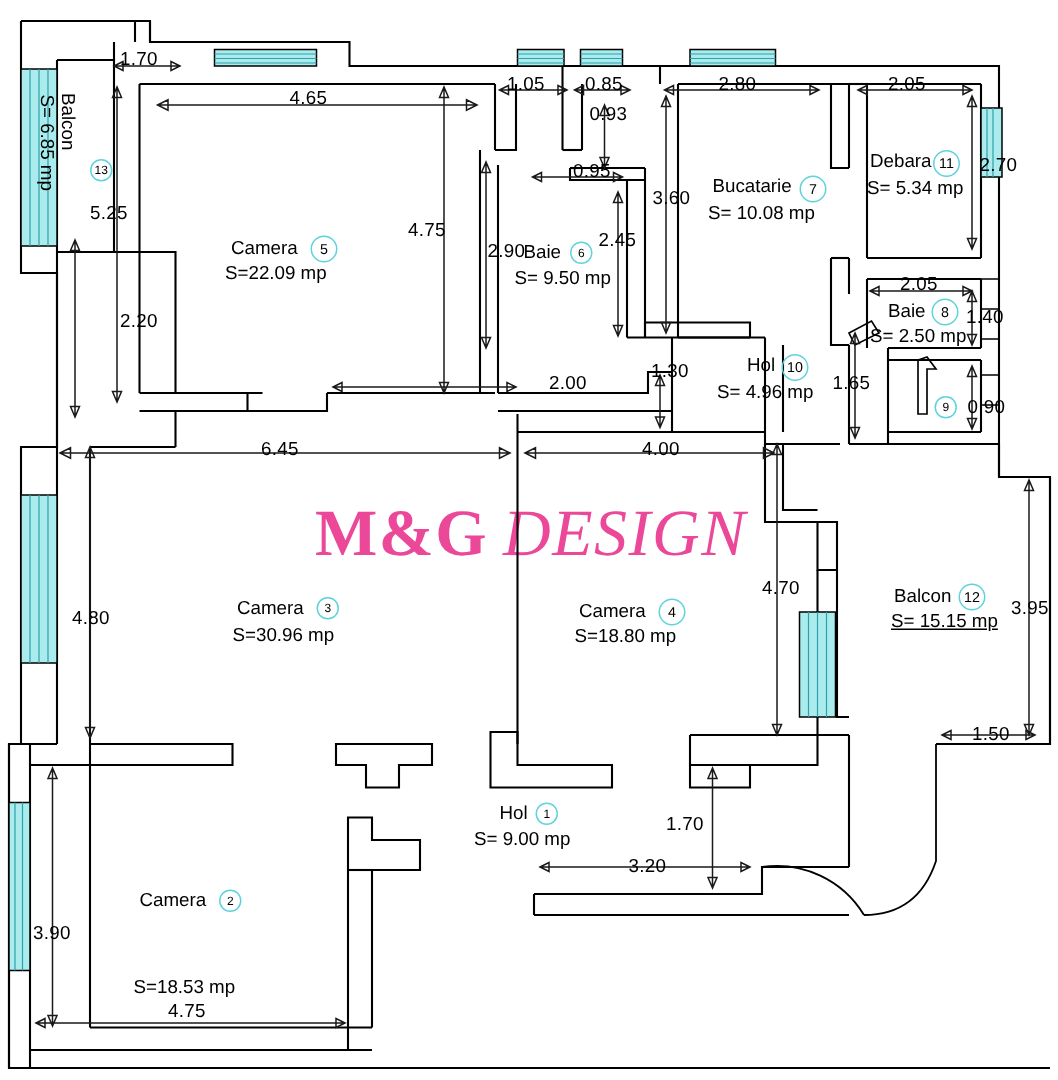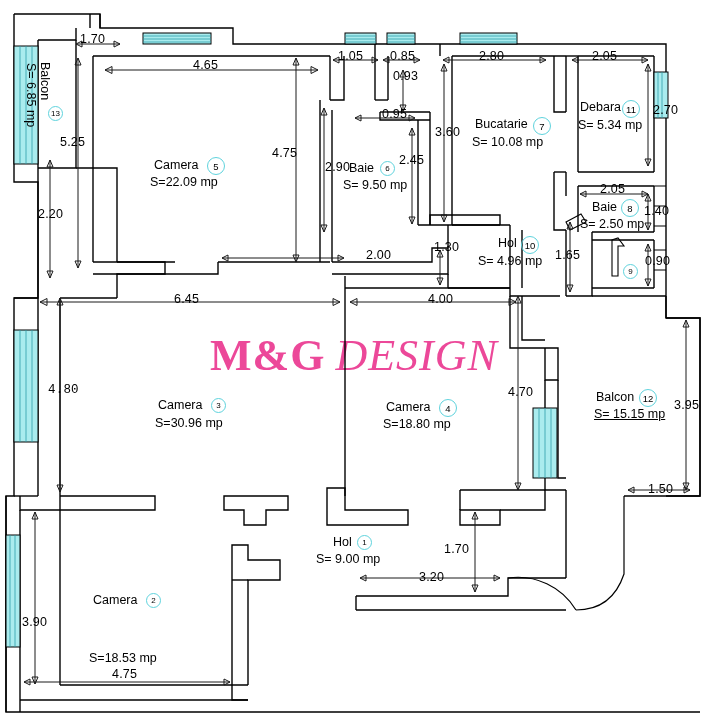--- a/index.html
+++ b/index.html
@@ -294,21 +294,21 @@
 
       <path class="dimline" d="M 35,512 L 35,684 M 35,512 l -3,7 l 6,0 Z M 35,684 l -3,-7 l 6,0 Z"></path>
 
       <path class="dimline" d="M 24,682 L 230,682 M 24,682 l 6,-3 l 0,6 Z M 230,682 l -6,-3 l 0,6 Z"></path>
     </g>
   </svg>
 
   <div class="lbl roomname vert-lbl" style="left:52px; top:62px;">
     <span>Balcon</span>
   </div>
-  <div class="tagcircle tag-sm" style="left:48px; top:106px;">
+  <div class="tagcircle tag-sm" style="left:60px; top:106px;">
     <span>13</span>
   </div>
   <div class="lbl roomarea vert-lbl" style="left:38px; top:63px;">
     <span>S= 6.85 mp</span>
   </div>
 
   <div class="lbl roomname" style="left:154px; top:158px;">
     <span>Camera</span>
   </div>
   <div class="tagcircle tag-lg" style="left:207px; top:157px;">
@@ -431,28 +431,28 @@
   <div class="lbl dim" style="left:393px; top:69px;">0.93</div>
   <div class="lbl dim" style="left:382px; top:107px;">0.95</div>
   <div class="lbl dim" style="left:653px; top:103px;">2.70</div>
   <div class="lbl dim" style="left:60px;  top:135px;">5.25</div>
   <div class="lbl dim" style="left:272px; top:146px;">4.75</div>
   <div class="lbl dim" style="left:325px; top:160px;">2.90</div>
   <div class="lbl dim" style="left:399px; top:153px;">2.45</div>
   <div class="lbl dim" style="left:435px; top:125px;">3.60</div>
   <div class="lbl dim" style="left:600px; top:182px;">2.05</div>
   <div class="lbl dim" style="left:644px; top:204px;">1.40</div>
-  <div class="lbl dim" style="left:38px;  top:207px;">2.20</div>
+  <div class="lbl dim" style="left:38px;  top:207px;padding-left:42px;">2.20</div>
   <div class="lbl dim" style="left:366px; top:248px;">2.00</div>
   <div class="lbl dim" style="left:434px; top:240px;">1.30</div>
   <div class="lbl dim" style="left:555px; top:248px;">1.65</div>
-  <div class="lbl dim" style="left:645px; top:254px;">0.90</div>
+  <div class="lbl dim" style="left:645px; top:264px;">0.90</div>
   <div class="lbl dim" style="left:174px; top:292px;">6.45</div>
   <div class="lbl dim" style="left:428px; top:292px;">4.00</div>
-  <div class="lbl dim" style="left:48px;  top:383px;font-family:Liberation Mono, monospace;">4.80</div>
+  <div class="lbl dim" style="left:48px;  top:405px;">4.80</div>
   <div class="lbl dim" style="left:508px; top:385px;">4.70</div>
   <div class="lbl dim" style="left:674px; top:398px;">3.95</div>
   <div class="lbl dim" style="left:648px; top:482px;">1.50</div>
   <div class="lbl dim" style="left:444px; top:542px;">1.70</div>
   <div class="lbl dim" style="left:419px; top:570px;">3.20</div>
   <div class="lbl dim" style="left:22px;  top:593px;margin-top:22px;">3.90</div>
   <div class="lbl dim" style="left:112px; top:667px;">4.75</div>
 
 </div>
 

